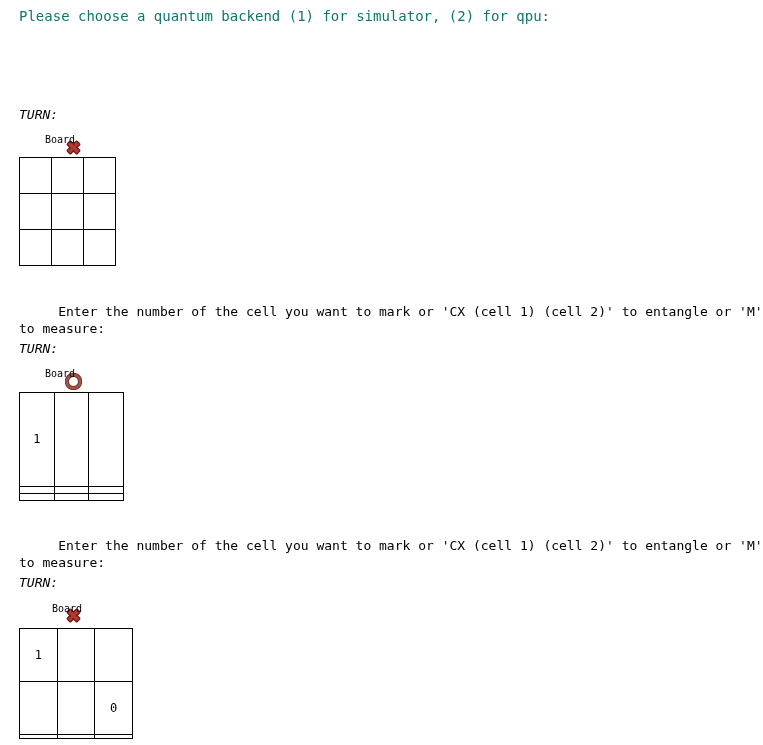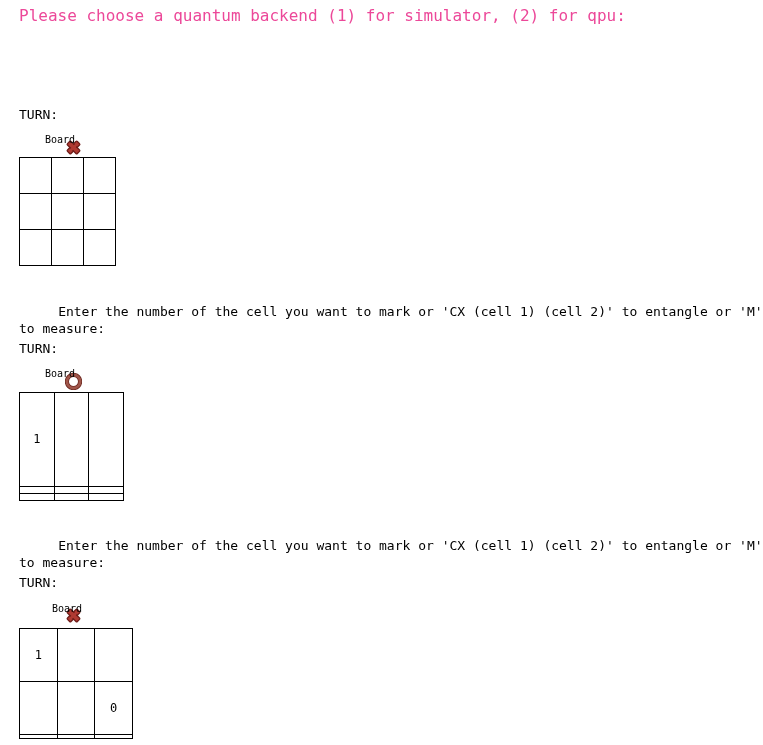--- a/index.html
+++ b/index.html
@@ -21,44 +21,45 @@
     position: absolute;
     left: 0;
     top: 0;
     width: 763px;
     height: 745px;
   }
 
   
   .line {
     position: absolute;
-    font-size: 16px;
+    font-size: 14px;
     line-height: 16px;
     white-space: pre;
     letter-spacing: 0px;
-    color: #ec4899;
+    color: #0f766e;
   }
 
   .prompt-block {
     position: absolute;
     font-size: 13px;
     line-height: 17px;
     white-space: pre-wrap;
     width: 748px;
     color: #000000;
   }
 
   
   .turn-row {
     position: absolute;
     display: flex;
     align-items: center;
     font-size: 13px;
     line-height: 16px;
     white-space: pre;
+    font-style: italic;
   }
   .turn-label {
     color: #000000;
   }
   .turn-mark {
     margin-left: 7px;
     width: 17px;
     height: 17px;
     position: relative;
     display: inline-block;

